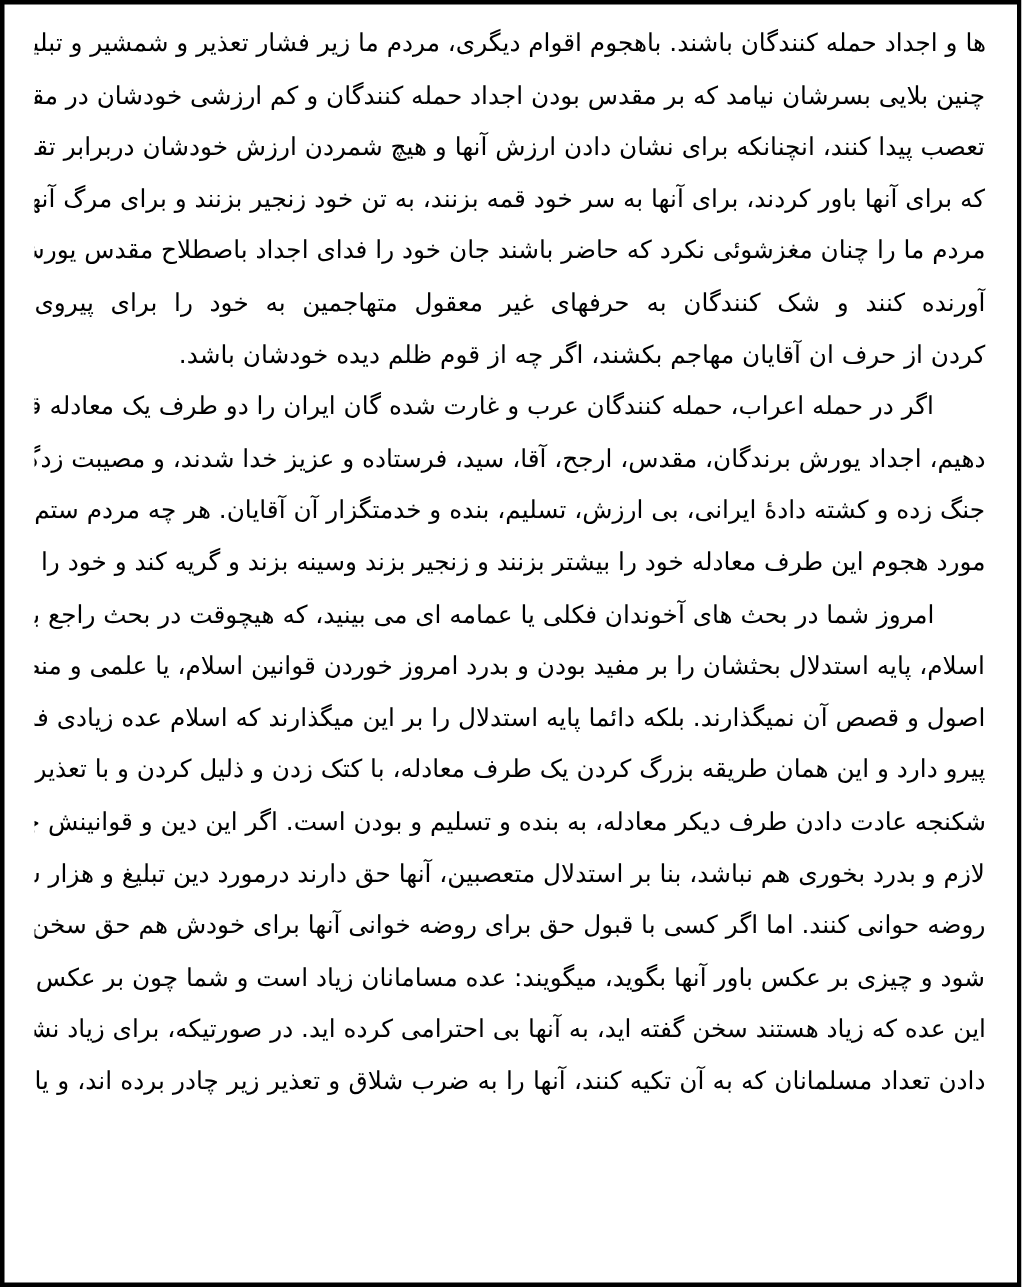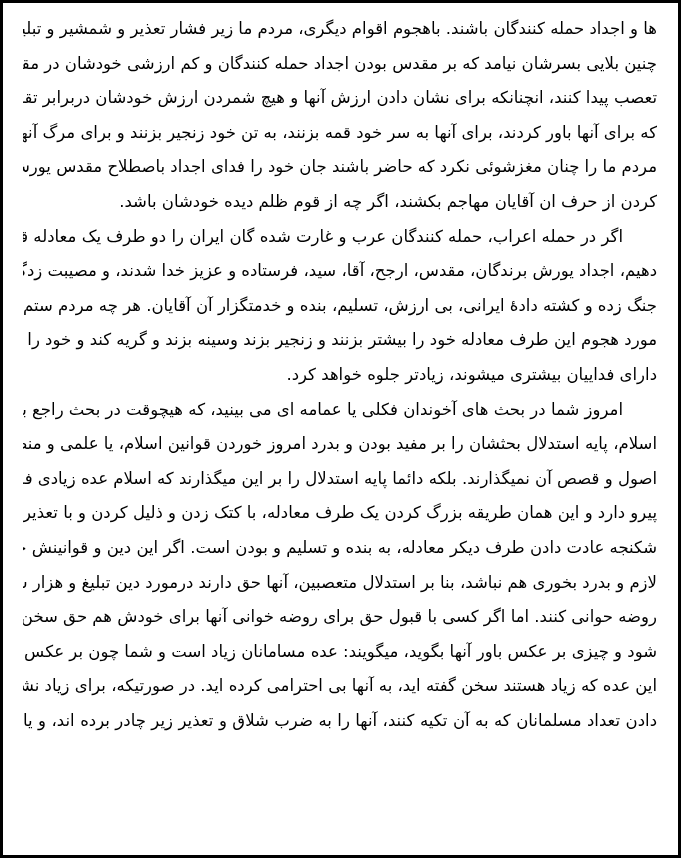--- a/index.html
+++ b/index.html
@@ -47,26 +47,26 @@
 </head>
 <body>
 
 <div class="page">
   <div class="text-block">
     <div class="line">ها و اجداد حمله کنندگان باشند.  باهجوم اقوام دیگری، مردم ما زیر فشار تعذیر و شمشیر و تبلیغ</div>
     <div class="line">چنین بلایی بسرشان نیامد که بر مقدس بودن اجداد حمله کنندگان و کم ارزشی خودشان در مقابل آنها</div>
     <div class="line">تعصب پیدا کنند، انچنانکه برای نشان دادن ارزش آنها و هیچ شمردن ارزش خودشان دربرابر تقدسی</div>
     <div class="line">که برای آنها باور کردند، برای آنها به سر خود قمه بزنند، به تن خود زنجیر بزنند و برای مرگ آنها در</div>
     <div class="line">مردم ما را چنان مغزشوئی نکرد که حاضر باشند جان خود را فدای اجداد باصطلاح مقدس یورش</div>
+    <div class="line">آورنده کنند و شک کنندگان به حرفهای غیر معقول متهاجمین به خود را برای پیروی</div>
     <div class="line para-end">کردن از حرف ان آقایان مهاجم بکشند، اگر چه از قوم ظلم دیده خودشان باشد.</div>
     <div class="line indent">اگر در حمله اعراب، حمله کنندگان عرب و غارت شده گان ایران را دو طرف یک معادله قرار</div>
     <div class="line">دهیم، اجداد یورش برندگان، مقدس، ارجح، آقا، سید، فرستاده و عزیز خدا شدند، و مصیبت زدگان</div>
     <div class="line">جنگ زده و کشته دادهٔ ایرانی، بی ارزش، تسلیم، بنده و خدمتگزار آن آقایان.  هر چه مردم ستم کشیده</div>
     <div class="line">مورد هجوم این طرف معادله خود را بیشتر بزنند و زنجیر بزند وسینه بزند و گریه کند و خود را بی</div>
-    <div class="line para-end">دارای فداییان  بیشتری میشوند، زیادتر جلوه خواهد کرد.</div>
     <div class="line indent">امروز شما در بحث های آخوندان فکلی یا عمامه ای می بینید، که هیچوقت در بحث راجع به</div>
     <div class="line">اسلام، پایه استدلال بحثشان را بر مفید بودن و بدرد امروز خوردن قوانین اسلام، یا علمی و منطقی بودن</div>
     <div class="line">اصول و قصص آن نمیگذارند.  بلکه دائما پایه استدلال را بر این میگذارند که اسلام عده زیادی فدایی و</div>
     <div class="line">پیرو دارد و این همان طریقه بزرگ کردن یک طرف معادله، با کتک زدن و ذلیل کردن و با تعذیر و</div>
     <div class="line">شکنجه عادت دادن طرف دیکر معادله، به بنده و تسلیم و بودن است.  اگر این دین و قوانینش چیز</div>
     <div class="line">لازم و بدرد بخوری هم نباشد، بنا بر استدلال متعصبین، آنها حق دارند درمورد دین تبلیغ و هزار سال</div>
     <div class="line">روضه حوانی کنند.  اما اگر کسی با قبول حق برای روضه خوانی آنها برای خودش هم حق سخن قائل</div>
     <div class="line">شود و چیزی بر عکس باور آنها بگوید، میگویند: عده مسامانان زیاد است و شما چون  بر عکس حرف</div>
     <div class="line">این عده که زیاد هستند سخن گفته اید، به آنها بی احترامی کرده اید.  در صورتیکه،  برای زیاد نشان</div>
     <div class="line">دادن تعداد مسلمانان که به آن تکیه کنند، آنها را به ضرب شلاق و تعذیر زیر چادر برده اند، و یا</div>

